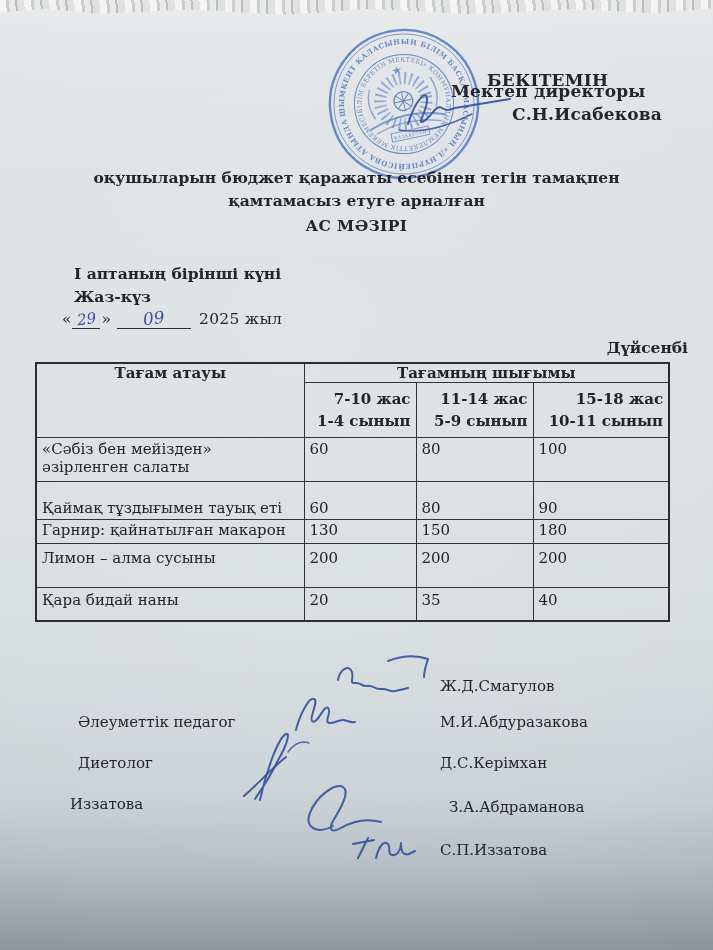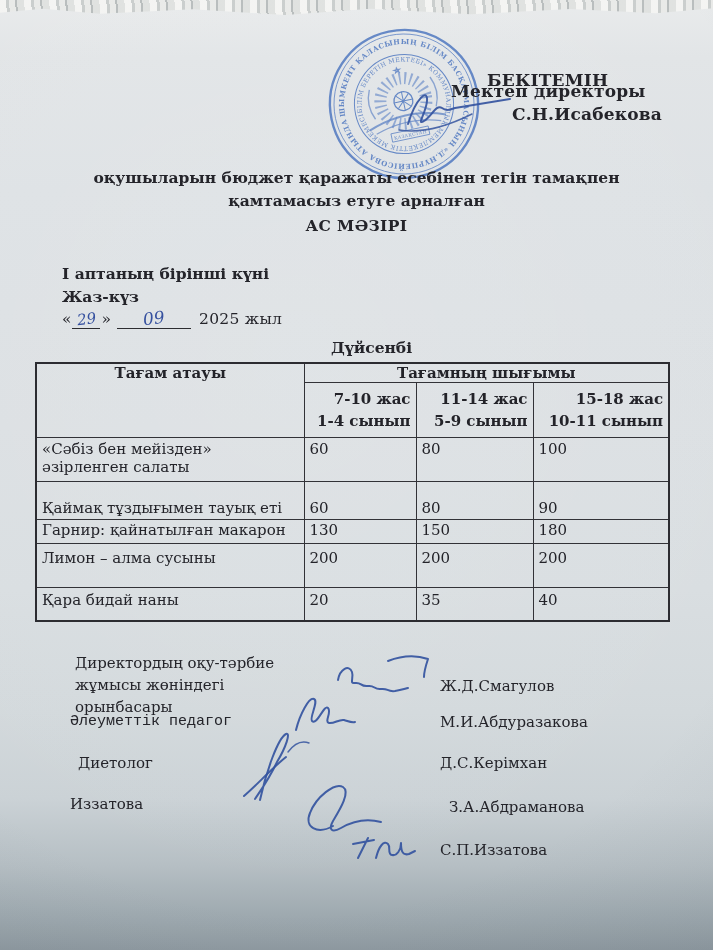--- a/index.html
+++ b/index.html
@@ -17,28 +17,28 @@
     background:repeating-linear-gradient(86deg,#f5f5f3 0 7px,#c7cbca 7px 10px,#e9eae8 10px 16px,#b4b9b9 16px 18px,#dfe1df 18px 25px);
     clip-path:polygon(0 0,100% 0,100% 55%,92% 88%,80% 60%,66% 95%,52% 58%,40% 100%,27% 62%,14% 92%,6% 58%,0 85%);
     opacity:.9;}
   .abs{position:absolute;}
   
   .approve{font-size:17px;font-weight:bold;letter-spacing:.2px;white-space:nowrap;}
   
   .title-block{left:0;top:166px;width:713px;text-align:center;font-weight:bold;font-size:15.5px;line-height:23px;}
   .title-main{margin-top:2px;letter-spacing:.4px;}
   
-  .week-block{left:62px;top:262px;font-weight:bold;font-size:15.5px;line-height:23px;}
+  .week-block{left:74px;top:262px;font-weight:bold;font-size:15.5px;line-height:23px;}
   .date-line{left:62px;top:308px;font-size:15.5px;}
   .hand{font-style:italic;color:#35509f;font-size:15px;display:inline-block;transform:rotate(-7deg);}
   .slot-day{display:inline-block;width:28px;text-align:center;border-bottom:1.4px solid #2c2c30;margin:0 1px;}
   .slot-month{display:inline-block;width:74px;text-align:center;border-bottom:1.4px solid #2c2c30;margin:0 8px 0 6px;}
   .year{letter-spacing:.3px;}
   
-  .day-label{left:55px;top:338px;width:633px;text-align:center;font-weight:bold;font-size:15.5px;}
+  .day-label{left:55px;top:338px;width:633px;text-align:right;font-weight:bold;font-size:15.5px;}
   table.menu{position:absolute;left:35px;top:362px;width:633px;border-collapse:collapse;table-layout:fixed;
     font-size:15px;color:#232329;border-radius:18px;}
   table.menu td{border:1.5px solid #323237;padding:1px 5px;overflow:hidden;}
   table.menu{border:2px solid #2c2c31;}
   td.hcell{font-weight:bold;text-align:center;}
   tr.hrow1 td{height:18px;padding:0 4px;}
   tr.hrow2 td{height:52px;line-height:22px;}
   td.dishhead{vertical-align:top;padding-top:16px;}
   .agegrp span{display:block;text-align:right;}
   tr.r1 td{height:40px;vertical-align:top;padding-top:2px;}
@@ -168,28 +168,27 @@
       </tr>
       <tr class="r5">
         <td>Қара бидай наны</td>
         <td class="val">20</td>
         <td class="val">35</td>
         <td class="val">40</td>
       </tr>
     </tbody>
   </table>
 
-  <div class="abs sig-label" style="left:75px;top:652px;width:250px;">Директордың оқу-тәрбие жұмысы жөніндегі орынбасары</div>
   <div class="abs sig-name" style="left:440px;top:677px;">Ж.Д.Смагулов</div>
   <svg class="abs" style="left:330px;top:650px;width:112px;height:46px;" viewBox="0 0 112 46">
     <path class="ink" d="M8,30 c2,-11 11,-16 14,-8 c2,6 -3,12 3,11 c7,-1 5,4 13,3 c7,-1 6,4 13,3 c7,-1 6,3 14,2 c6,-1 9,-2 13,-3"></path>
     <path class="ink" d="M58,11 c13,-5 28,-6 40,-2 c-2,6 -4,12 -4,18"></path>
   </svg>
 
-  <div class="abs sig-label" style="left:70px;top:711px;font-family:Liberation Mono, monospace;">Әлеуметтік педагог</div>
+  <div class="abs sig-label" style="left:78px;top:711px;">Әлеуметтік педагог</div>
   <div class="abs sig-name" style="left:440px;top:713px;">М.И.Абдуразакова</div>
   <svg class="abs" style="left:286px;top:690px;width:80px;height:46px;" viewBox="0 0 80 46">
     <path class="ink" d="M10,40 c4,-16 13,-33 18,-31 c5,2 -5,19 -2,22 c5,5 12,-17 16,-13 c4,4 -4,14 1,15 c5,1 10,-4 15,-3 c4,1 7,3 11,2"></path>
   </svg>
 
   <div class="abs sig-label" style="left:78px;top:752px;">Диетолог</div>
   <div class="abs sig-name" style="left:440px;top:754px;">Д.С.Керімхан</div>
   <svg class="abs" style="left:230px;top:726px;width:82px;height:80px;" viewBox="0 0 82 80">
     <path class="ink" d="M30,74 C36,46 48,12 56,8 c5,-2 0,13 -9,28 C39,53 31,64 25,73"></path>
     <path class="ink" d="M14,70 C26,60 42,42 56,31"></path>

